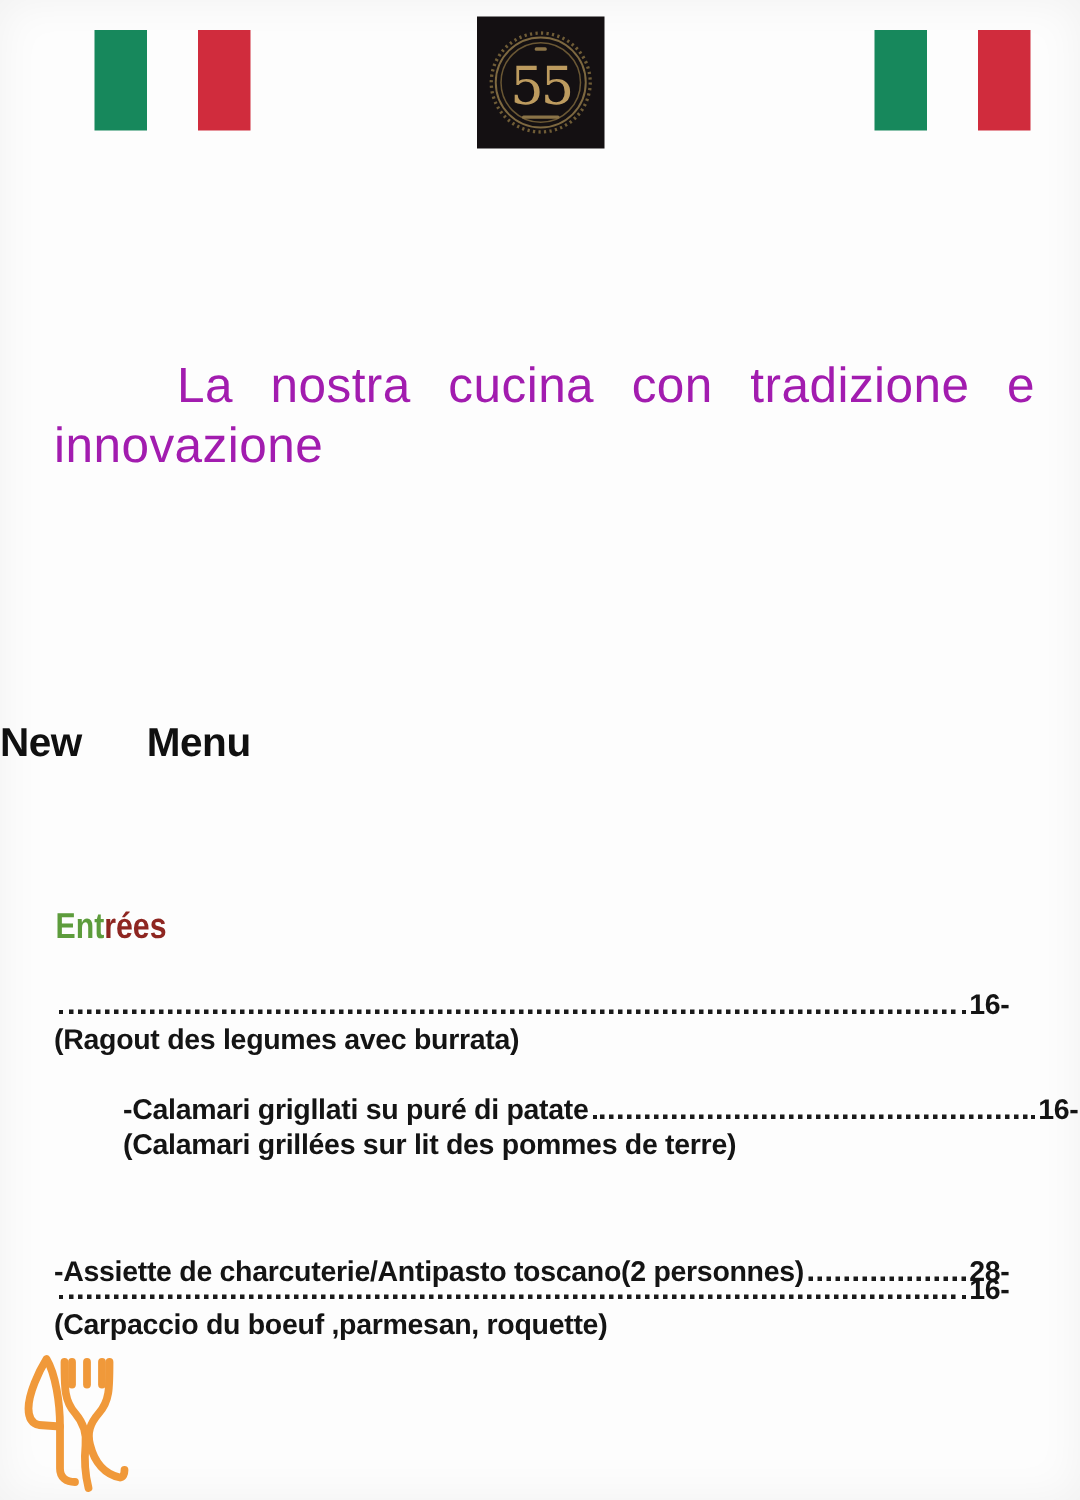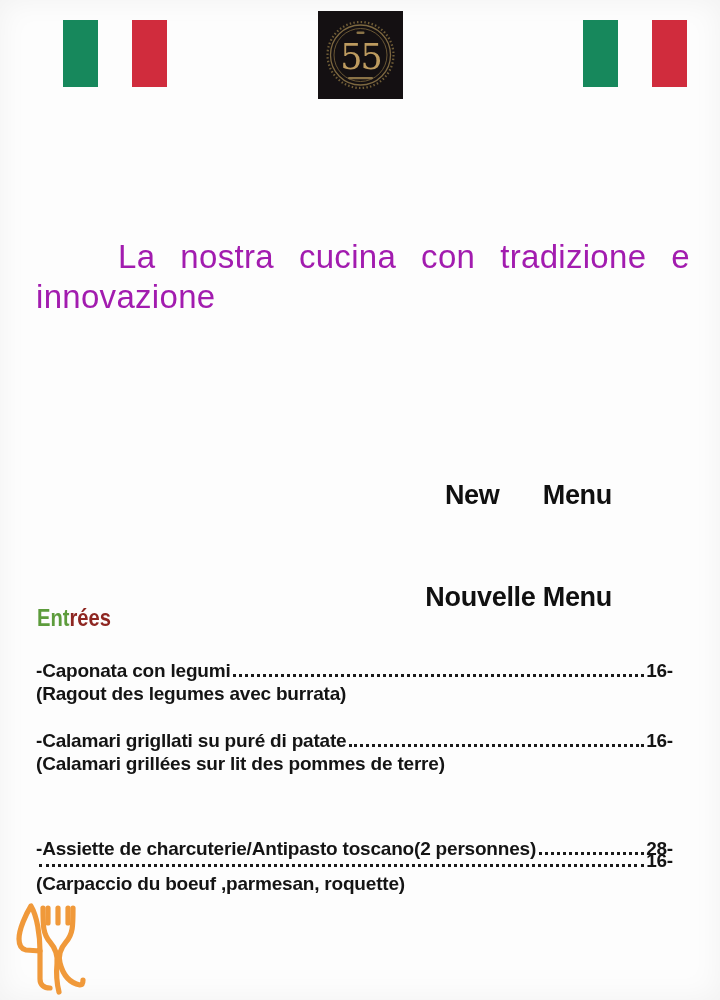--- a/index.html
+++ b/index.html
@@ -23,21 +23,21 @@
     background:#141012; display:flex; align-items:center; justify-content:center;
   }
   
   .title {
     position:absolute; left:36px; top:237px; width:654px;
     font-size:33px; line-height:40px; color:#a21caf;
     text-align:justify; text-indent:82px; letter-spacing:0.3px;
   }
   
   .menu-head {
-    position:absolute; left:0; top:410px; width:612px; text-align:right;
+    position:absolute; left:0; top:410px; width:612px; text-align:left;
     font-weight:bold; font-size:27px; line-height:34px; color:#101010;
     white-space:pre; letter-spacing:-0.3px;
   }
   
   .section-heading {
     position:absolute; left:37px; top:604px;
     font-size:24px; font-weight:bold; letter-spacing:0;
     transform:scaleX(0.84); transform-origin:left center;
     white-space:nowrap;
   }
@@ -46,21 +46,21 @@
   
   .item {
     position:absolute; left:36px; width:637px;
     font-weight:bold; color:#141414; font-size:19px; line-height:23px;
     letter-spacing:-0.2px;
   }
   .item .row { display:flex; align-items:baseline; }
   .item .name  { white-space:nowrap; }
   .item .leader{ flex:1; border-bottom:3.2px dotted #1a1a1a; margin:0 2px 3px 3px; min-width:12px; }
   .item .price { white-space:nowrap; }
-  .it1 { top:659px; } .it2 { top:729px; } .it3 { top:797px;margin-top:40px; } .it4 { top:849px; }
+  .it1 { top:659px; } .it2 { top:729px;margin-left:46px; } .it3 { top:797px;margin-top:40px; } .it4 { top:849px; }
   
   .footer-icon { position:absolute; left:14px; top:898px; width:76px; height:102px; }
 </style>
 </head>
 <body>
 
 <div class="page">
 
   <div class="flag flag-left">
     <div class="stripe-green"></div>
@@ -82,30 +82,28 @@
   <div class="flag flag-right">
     <div class="stripe-green"></div>
     <div class="stripe-white"></div>
     <div class="stripe-red"></div>
   </div>
 
   <div class="title">La nostra cucina con tradizione e innovazione</div>
 
   <div class="menu-head">
     <div>New      Menu</div>
-    <div>Nouvelle Menu</div>
   </div>
 
   <div class="section-heading">
     <span class="head-green">Ent</span><span class="head-red">rées</span>
   </div>
 
   <div class="item it1">
     <div class="row">
-      <span class="name">-Caponata con legumi</span>
       <span class="leader"></span>
       <span class="price">16-</span>
     </div>
     <div class="desc">(Ragout des legumes avec burrata)</div>
   </div>
 
   <div class="item it2">
     <div class="row">
       <span class="name">-Calamari grigllati su puré di patate</span>
       <span class="leader"></span>

